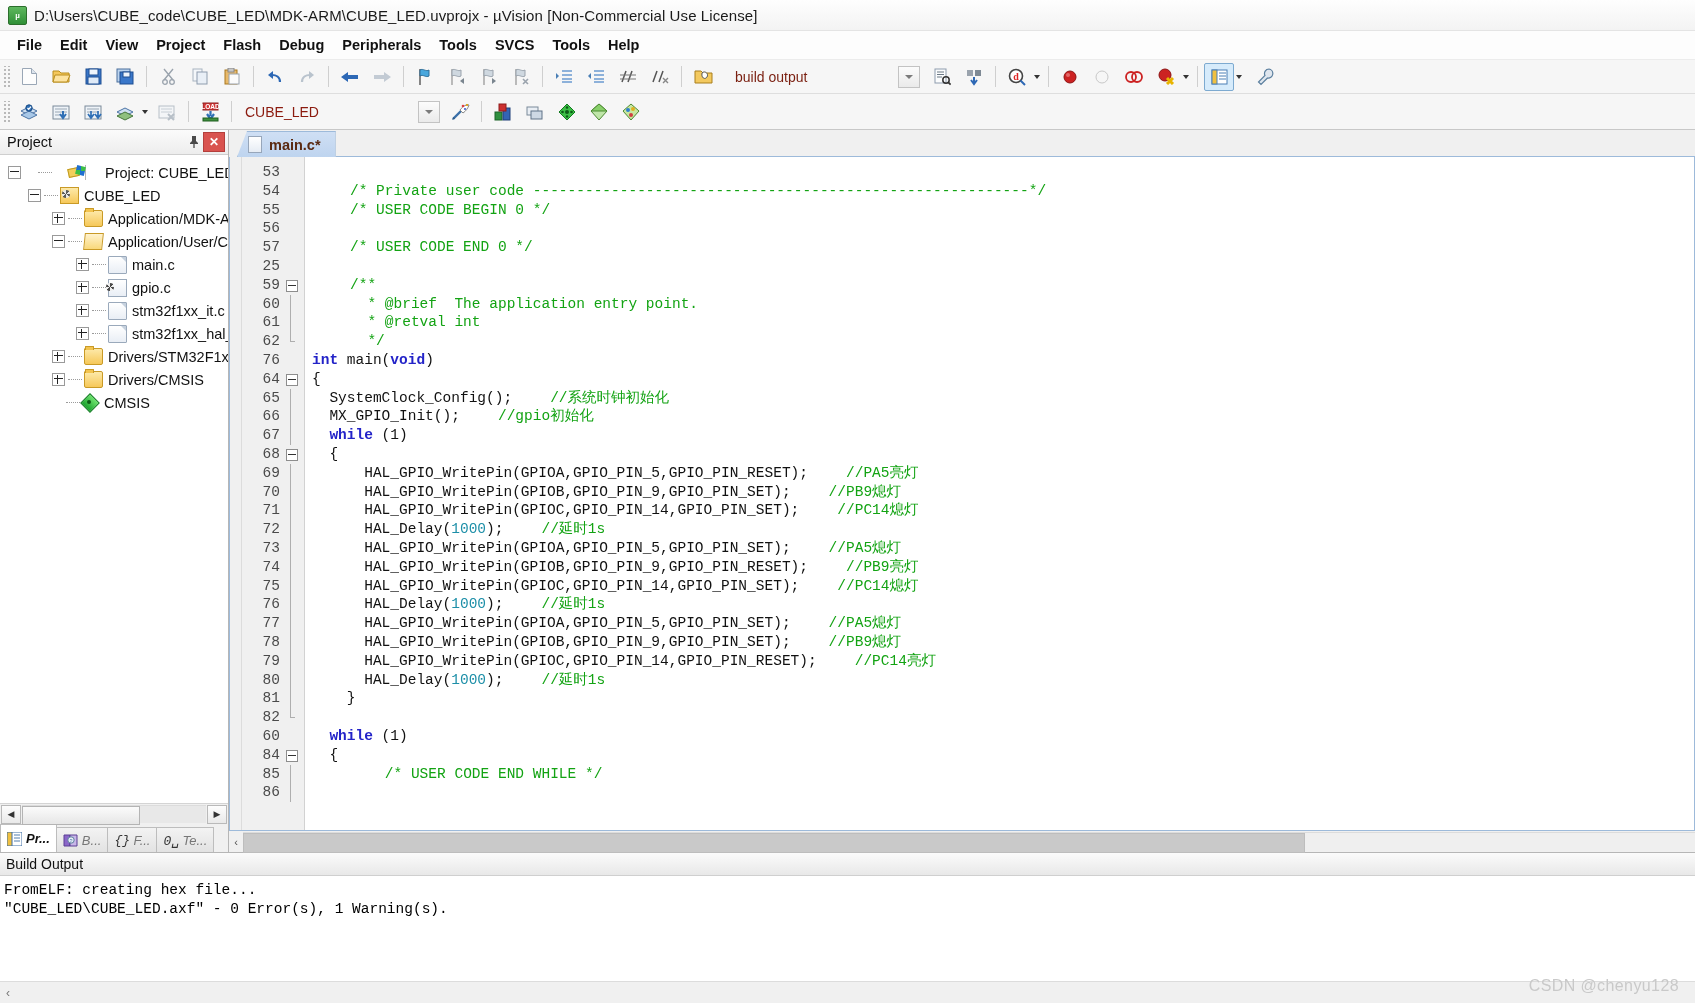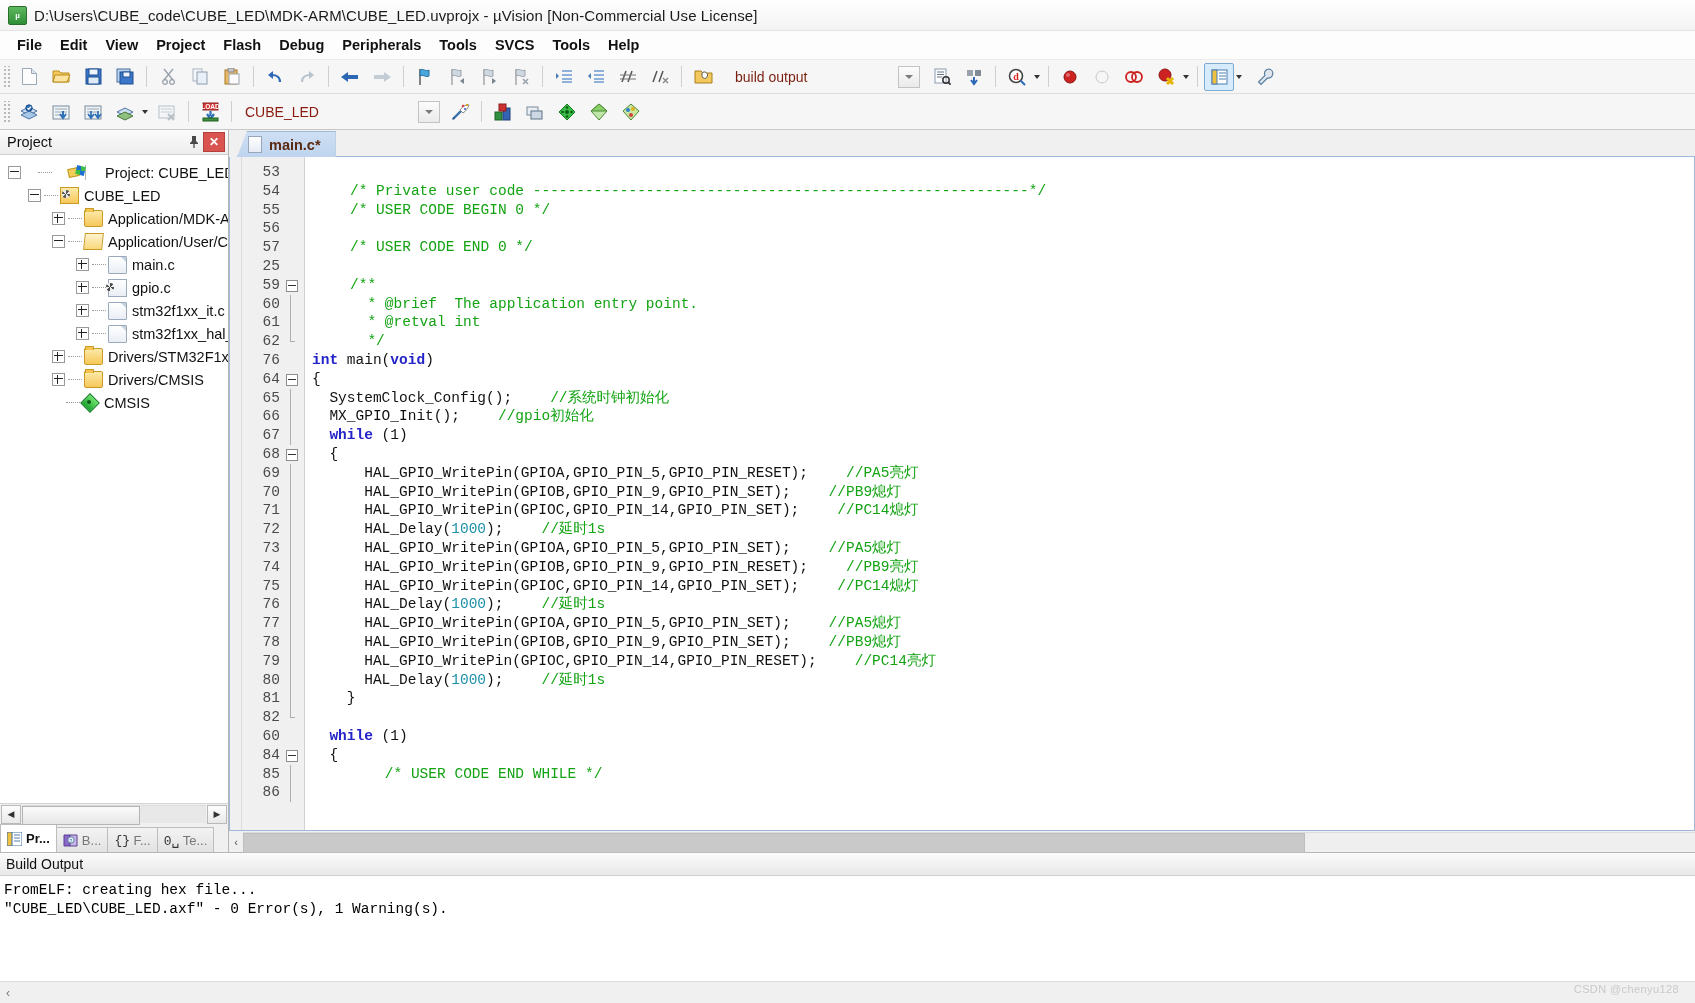--- a/index.html
+++ b/index.html
@@ -87,21 +87,21 @@
   .ico.cmsis::before{content:"";position:absolute;left:1px;top:1px;width:12px;height:12px;
     background:linear-gradient(#6ee46e,#19a22d);transform:rotate(45deg);border:1px solid #0c7a1d;}
   .ico.cmsis::after{content:"";position:absolute;left:5px;top:5px;width:4px;height:4px;border-radius:50%;background:#0c5c16;}
 
   .proj-hscroll{height:20px;flex:0 0 20px;display:flex;align-items:center;background:#f0f0f0;border-top:1px solid #d4d4d4;}
   .sbbtn{width:18px;height:17px;background:linear-gradient(#fdfdfd,#e9e9e9);border:1px solid #b9b9b9;
     display:flex;align-items:center;justify-content:center;font-size:9px;color:#333;margin:0 1px;}
   .sbtrack{flex:1;height:17px;background:#e8e8e8;position:relative;border-top:1px solid #dcdcdc;}
   .sbthumb{position:absolute;left:0;top:0;height:17px;background:linear-gradient(#fbfbfb,#e6e6e6);border:1px solid #b4b4b4;}
 
-  .proj-tabs{height:28px;flex:0 0 28px;display:flex;align-items:flex-end;background:#f0f0f0;}
+  .proj-tabs{height:28px;flex:0 0 28px;display:flex;align-items:flex-end;background:#f0f0f0;font-style:italic;}
   .ptab{height:24px;display:flex;align-items:center;gap:4px;padding:0 6px;font-size:13px;color:#777;
     border:1px solid #bdbdbd;border-bottom:none;background:linear-gradient(#f3f3f3,#e2e2e2);margin-right:-1px;}
   .ptab.sel{background:#fff;color:#111;height:27px;font-weight:600;}
   .ptabico{width:15px;height:14px;}
 
   
   .editor{flex:1 1 auto;display:flex;flex-direction:column;min-width:0;background:#f0f0f0;}
   .tabbar{height:27px;flex:0 0 27px;display:flex;align-items:flex-end;background:#f0f0f0;padding-left:8px;}
   .etab{height:25px;display:flex;align-items:center;gap:7px;padding:0 14px 0 10px;
     background:linear-gradient(#cfdff4,#bed4ef);border:1px solid #9dbada;border-bottom:none;
@@ -133,21 +133,21 @@
 
   
   .bo-panel{height:150px;flex:0 0 150px;display:flex;flex-direction:column;background:#fff;border-top:1px solid #b6b6b6;}
   .bo-head{height:22px;flex:0 0 22px;display:flex;align-items:center;padding-left:6px;
     background:linear-gradient(#fbfbfb,#e8e8e8);border-bottom:1px solid #cfcfcf;font-size:14px;color:#111;}
   .bo-body{flex:1 1 auto;background:#fff;padding:5px 0 0 4px;font-family:"Liberation Mono",monospace;
     font-size:14.5px;color:#000;overflow:hidden;}
   .bo-line{height:19px;line-height:19px;white-space:pre;}
   .bo-foot{height:21px;flex:0 0 21px;display:flex;align-items:center;background:#f0f0f0;border-top:1px solid #dcdcdc;}
 
-  .watermark{position:absolute;right:16px;bottom:8px;font-size:11px;color:#c9c9c9;letter-spacing:.4px;}
+  .watermark{position:absolute;right:16px;bottom:8px;font-size:16px;color:#c9c9c9;letter-spacing:.4px;}
 
   
   svg{display:block;}
 </style>
 </head>
 <body>
 
 <div class="app">
 
   <div class="titlebar">

